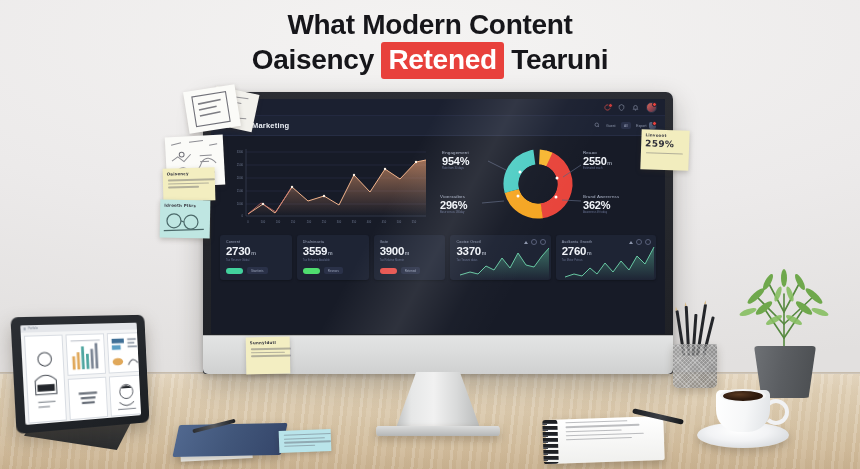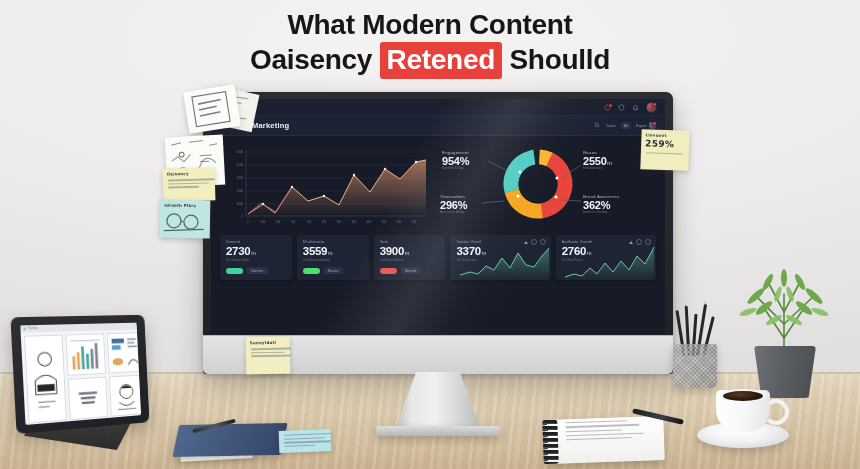--- a/index.html
+++ b/index.html
@@ -296,21 +296,21 @@
 <body>
 
 <div id="scene">
 
   <div class="wall"></div>
   <div class="desk-edge"></div>
   <div class="desk"></div>
 
   <div class="headline">
     <span class="l">What Modern Content</span>
-    <span class="l"><span>Oaisency </span><span class="hl">Retened</span><span> Shoulld</span></span>
+    <span class="l"><span>Oaisency </span><span class="hl">Retened</span><span> Tearuni</span></span>
   </div>
 
   <div class="paper paper-b">
     <svg width="44" height="38" class="scribble">
       <g stroke="#55555f" stroke-width="1" fill="none" opacity=".75">
         <path d="M6 8 L34 6"></path>
           <path d="M6 13 L28 12"></path>
           <path d="M8 30 L36 26"></path>
         <path d="M5 20 L18 19"></path>
       </g>

